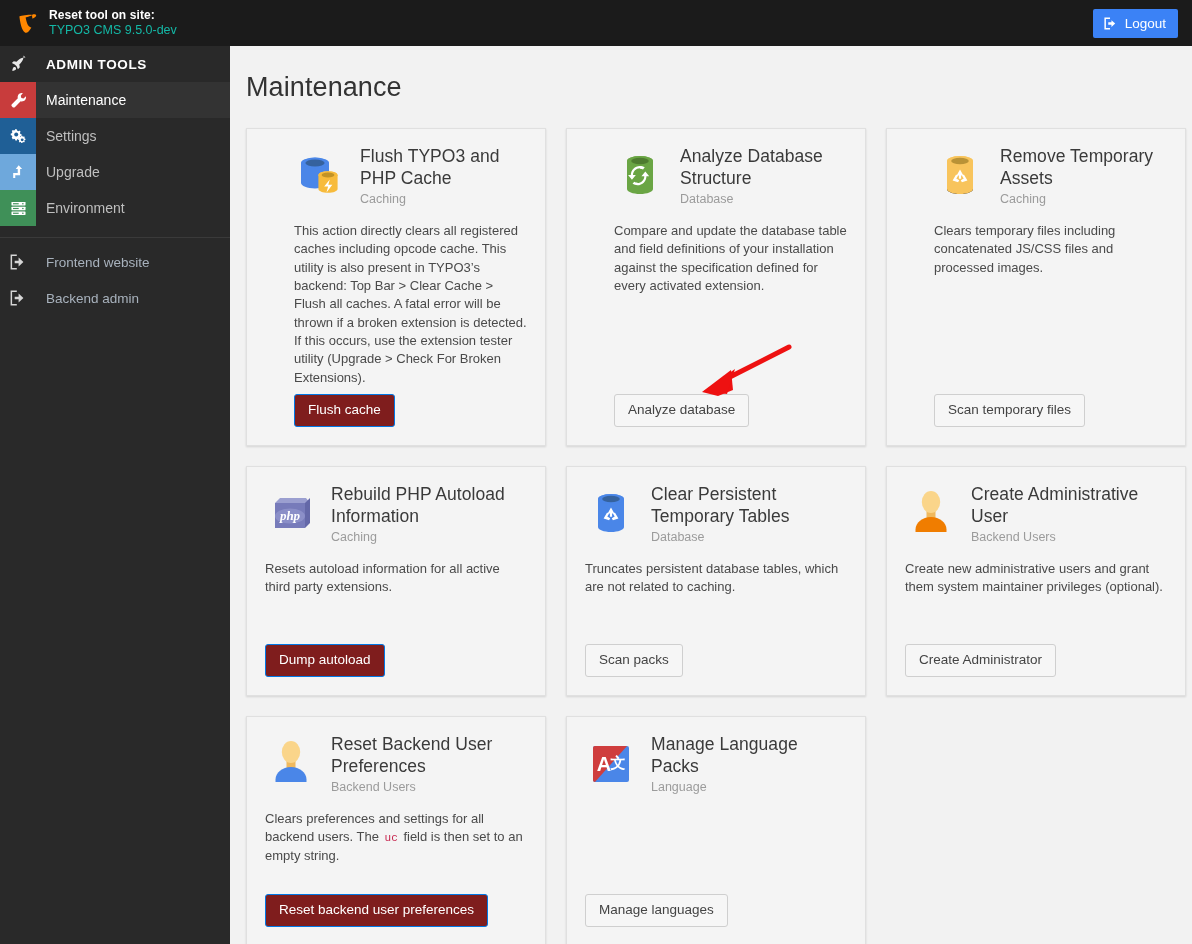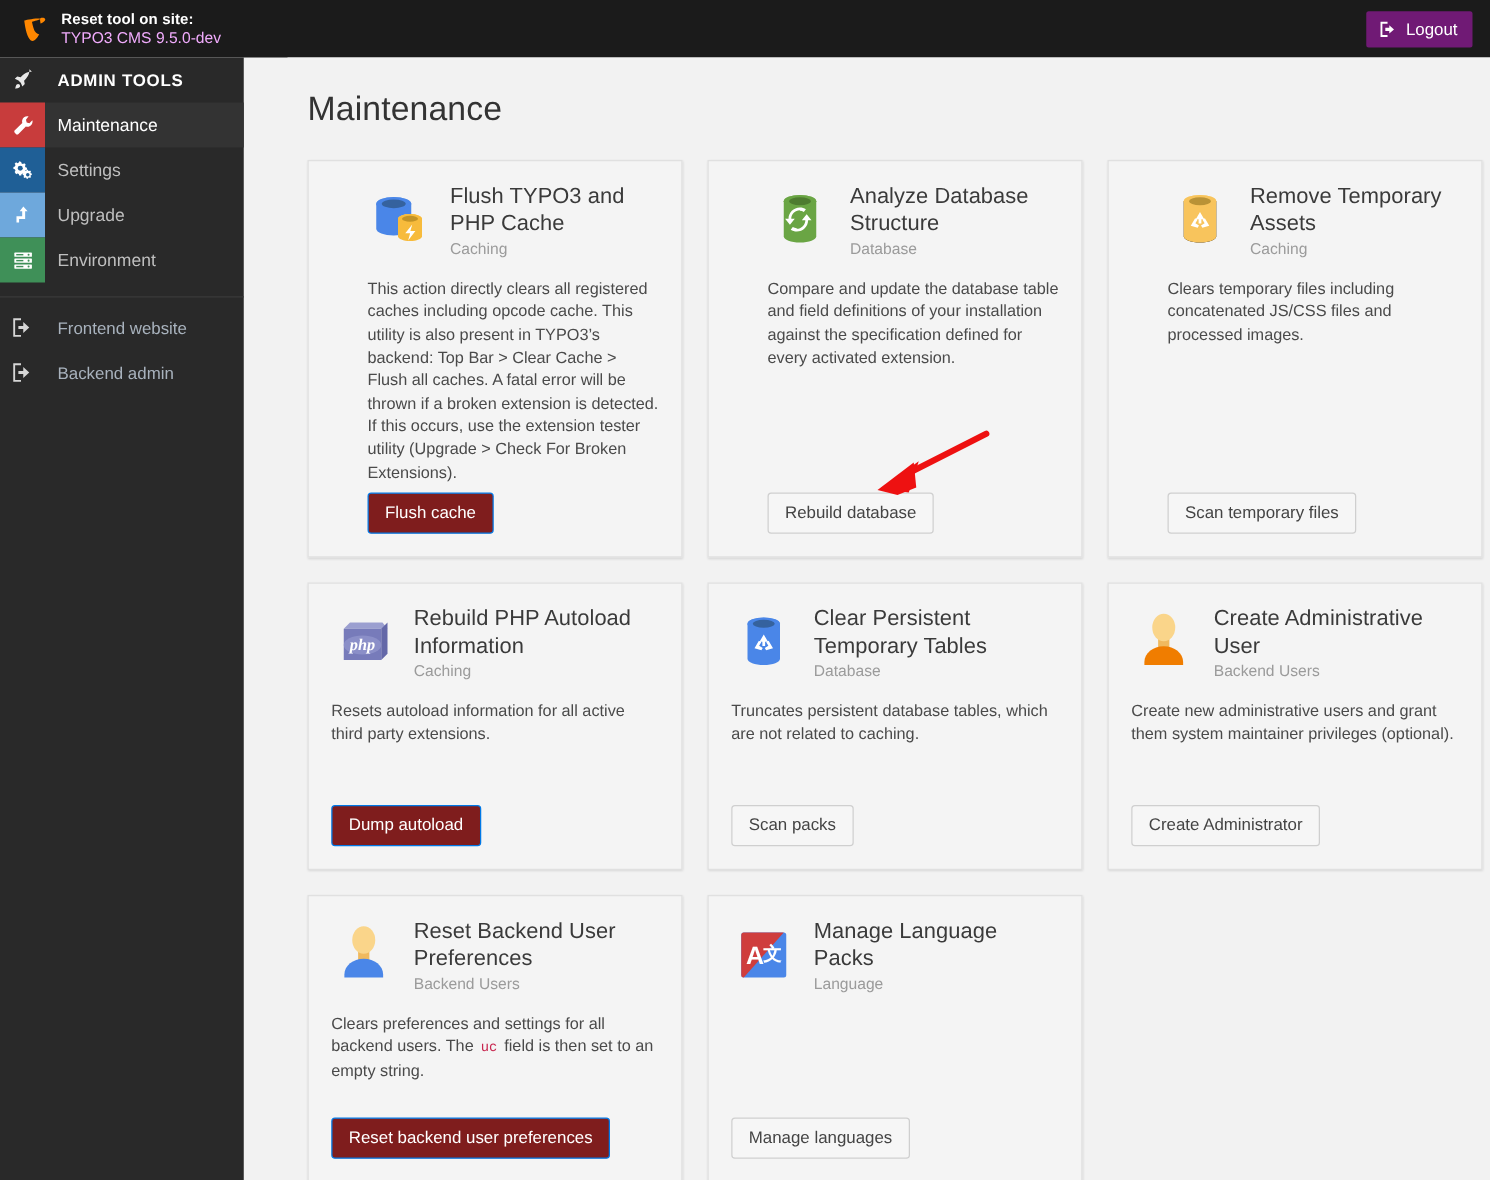--- a/index.html
+++ b/index.html
@@ -19,35 +19,35 @@
     position: absolute; top: 0; left: 0;
     width: 1192px; height: 46px;
     background: #1b1b1b;
     display: flex; align-items: center;
   }
   .brand { display: flex; align-items: center; padding-left: 10px; }
   .logo { width: 30px; height: 30px; position: relative; flex: 0 0 30px; }
   .logo svg { display: block; }
   .brand-text { margin-left: 9px; line-height: 1.22; }
   .brand-l1 { color: #ffffff; font-size: 12px; font-weight: bold; letter-spacing: .1px; }
-  .brand-l2 { color: #f0abfc; font-size: 12.5px; }
+  .brand-l2 { color: #14b8a6; font-size: 12.5px; }
   .topbar-right { margin-left: auto; padding-right: 14px; }
   .logout-btn {
-    background: #701a75; color: #fff; border: none;
+    background: #3b82f6; color: #fff; border: none;
     font-family: "Liberation Sans", sans-serif;
     font-size: 13.5px; padding: 7px 12px 7px 10px;
     border-radius: 2px; cursor: pointer;
     display: inline-flex; align-items: center; gap: 7px;
   }
   .logout-btn .ic { display: inline-flex; }
 
   
   .sidebar {
     position: absolute; top: 46px; left: 0;
-    width: 195px; height: 898px;
+    width: 230px; height: 898px;
     background: #292929;
   }
   .side-item {
     display: flex; align-items: center;
     height: 36px; cursor: pointer;
     color: #bfbfbf; font-size: 14px;
   }
   .side-item.header { color: #ffffff; font-size: 13.5px; font-weight: bold; letter-spacing: .6px; }
   .side-item.active { background: #333333; color: #ffffff; }
   .side-item .tile {
@@ -280,21 +280,21 @@
               <path d="M26 38c4.3 0 7.8-3.5 7.8-7.8h-3.2l4.4-5.4 4.4 5.4h-3.1c0 5.7-4.6 10.3-10.3 10.3-2 0-3.9-.6-5.5-1.6l1.9-2.5c1.1.6 2.3 1 3.6 1z" fill="#fff" transform="translate(-3,-2) scale(.88) translate(4,3)"></path>
             </svg>
           </div>
           <div>
             <h2 class="card-title">Analyze Database Structure</h2>
             <div class="card-sub">Database</div>
           </div>
         </div>
         <div class="card-desc">Compare and update the database table and field definitions of your installation against the specification defined for every activated extension.</div>
         <div class="card-actions">
-          <button class="btn btn-default">Rebuild database</button>
+          <button class="btn btn-default">Analyze database</button>
         </div>
       </div>
 
       <div class="card r1">
         <div class="card-head">
           <div class="card-icon">
             <svg width="52" height="52" viewBox="0 0 52 52">
               <ellipse cx="26" cy="12" rx="13" ry="5" fill="#fad47e"></ellipse>
               <path d="M13 12v28c0 2.8 5.8 5 13 5s13-2.2 13-5V12z" fill="#f8c košice"></path>
               <path d="M13 12v28c0 2.8 5.8 5 13 5s13-2.2 13-5V12z" fill="#f8c45c"></path>

